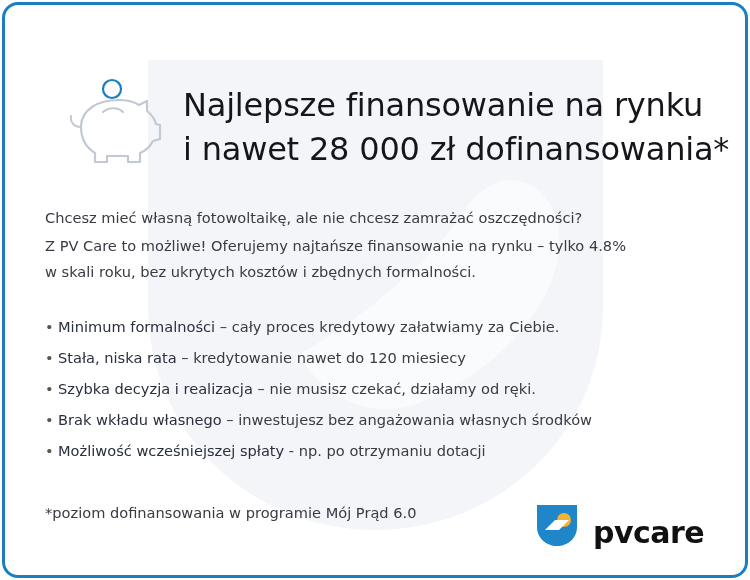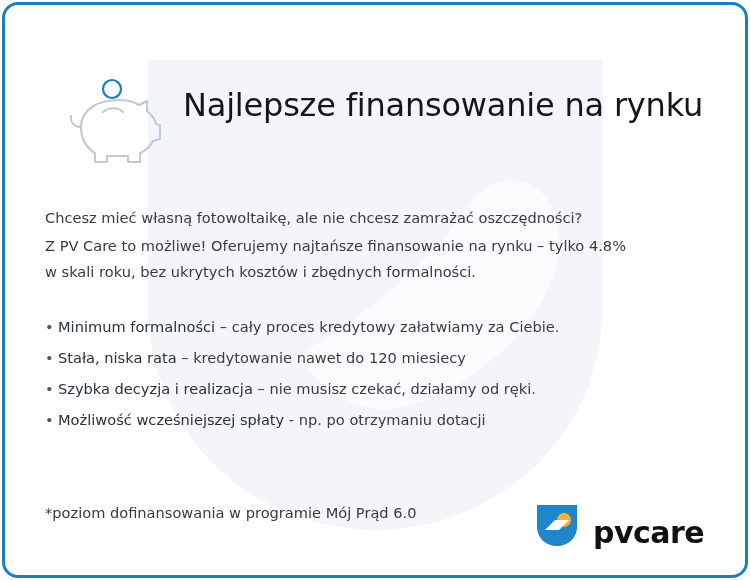--- a/index.html
+++ b/index.html
@@ -59,32 +59,34 @@
 
   <svg class="piggy" viewBox="0 0 110 90">
     <circle cx="49" cy="14" r="9" fill="none" stroke="#1a7fc1" stroke-width="2.2"></circle>
     <path d="M18 52 C18 34 36 25 55 25 C66 25 72 27 76 30 L84 26 L84 36 C89 40 92 45 93 49 L97 50 L97 64 L90 66 C87 72 82 76 77 78 L77 87 L65 87 L65 81 L44 81 L44 87 L32 87 L32 78 C24 73 18 64 18 52 Z" fill="none" stroke="#c3c9d3" stroke-width="2.2" stroke-linejoin="round"></path>
     <path d="M40 37 C46 32 55 32 60 37" fill="none" stroke="#c3c9d3" stroke-width="2.2" stroke-linecap="round"></path>
     <path d="M18 52 C11 52 7 47 8 41" fill="none" stroke="#c3c9d3" stroke-width="2" stroke-linecap="round"></path>
   </svg>
 
   <h1 class="title">
     <span>Najlepsze finansowanie na rynku</span>
+    <span>i nawet 28 000 zł dofinansowania*</span>
   </h1>
 
   <p class="para p1">Chcesz mieć własną fotowoltaikę, ale nie chcesz zamrażać oszczędności?</p>
   <p class="para p2">
     <span>Z PV Care to możliwe! Oferujemy najtańsze finansowanie na rynku – tylko 4.8%</span><br>
     <span>w skali roku, bez ukrytych kosztów i zbędnych formalności.</span>
   </p>
 
   <ul class="bullets">
     <li><span class="dot">•</span><b>Minimum formalności</b><span> – cały proces kredytowy załatwiamy za Ciebie.</span></li>
     <li><span class="dot">•</span><b>Stała, niska rata</b><span> – kredytowanie nawet do 120 miesiecy</span></li>
     <li><span class="dot">•</span><b>Szybka decyzja i realizacja</b><span> – nie musisz czekać, działamy od ręki.</span></li>
+    <li><span class="dot">•</span><b>Brak wkładu własnego</b><span> – inwestujesz bez angażowania własnych środków</span></li>
     <li><span class="dot">•</span><b>Możliwość wcześniejszej spłaty</b><span> - np. po otrzymaniu dotacji</span></li>
   </ul>
 
   <p class="footnote">*poziom dofinansowania w programie Mój Prąd 6.0</p>
 
   <div class="logo">
     <svg viewBox="0 0 44 44">
       <path d="M2 2 H42 V24 C42 35 33 43 22 43 C11 43 2 35 2 24 Z" fill="#1e86c9"></path>
       <circle cx="29" cy="17" r="7" fill="#f2b233"></circle>
       <path d="M10 27 L20 17 L34 17 L24 27 Z" fill="#ffffff"></path>

